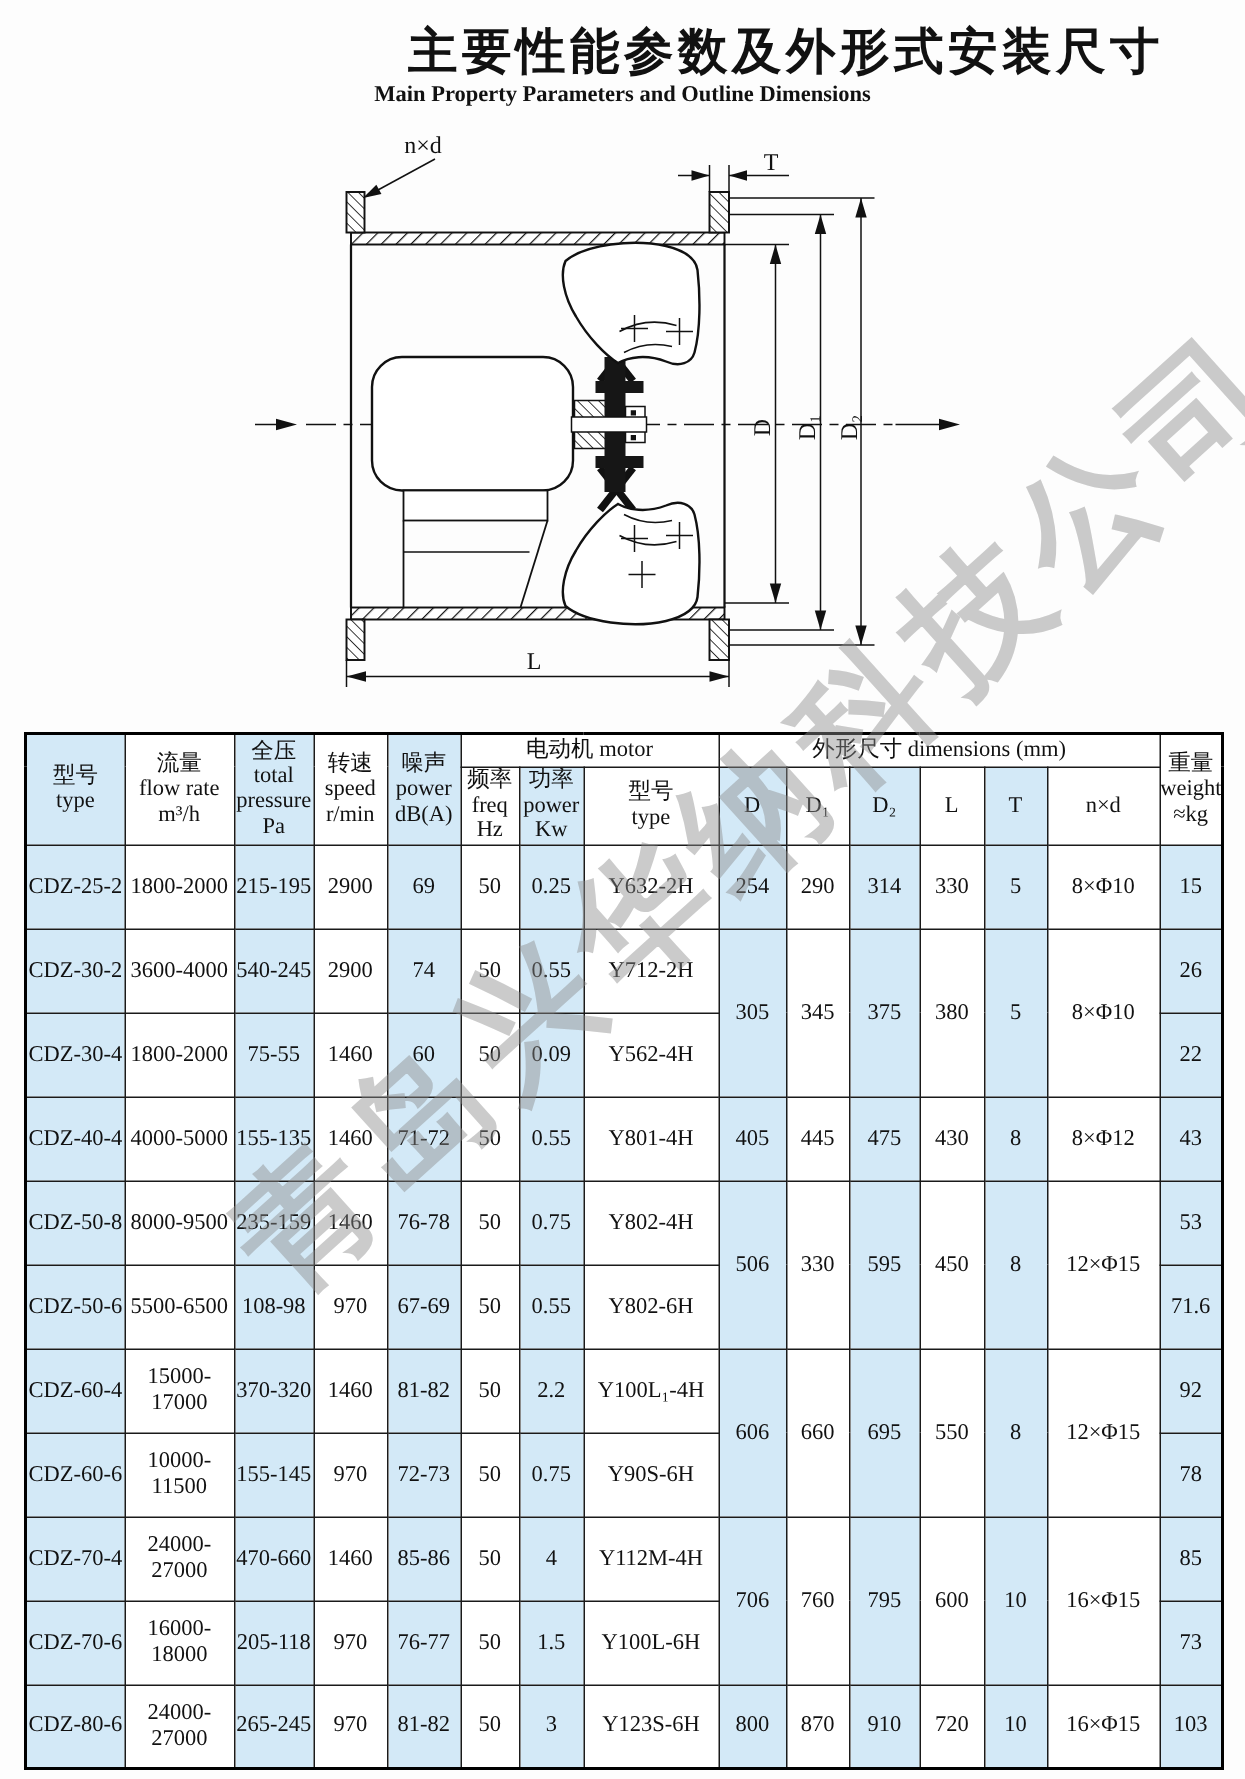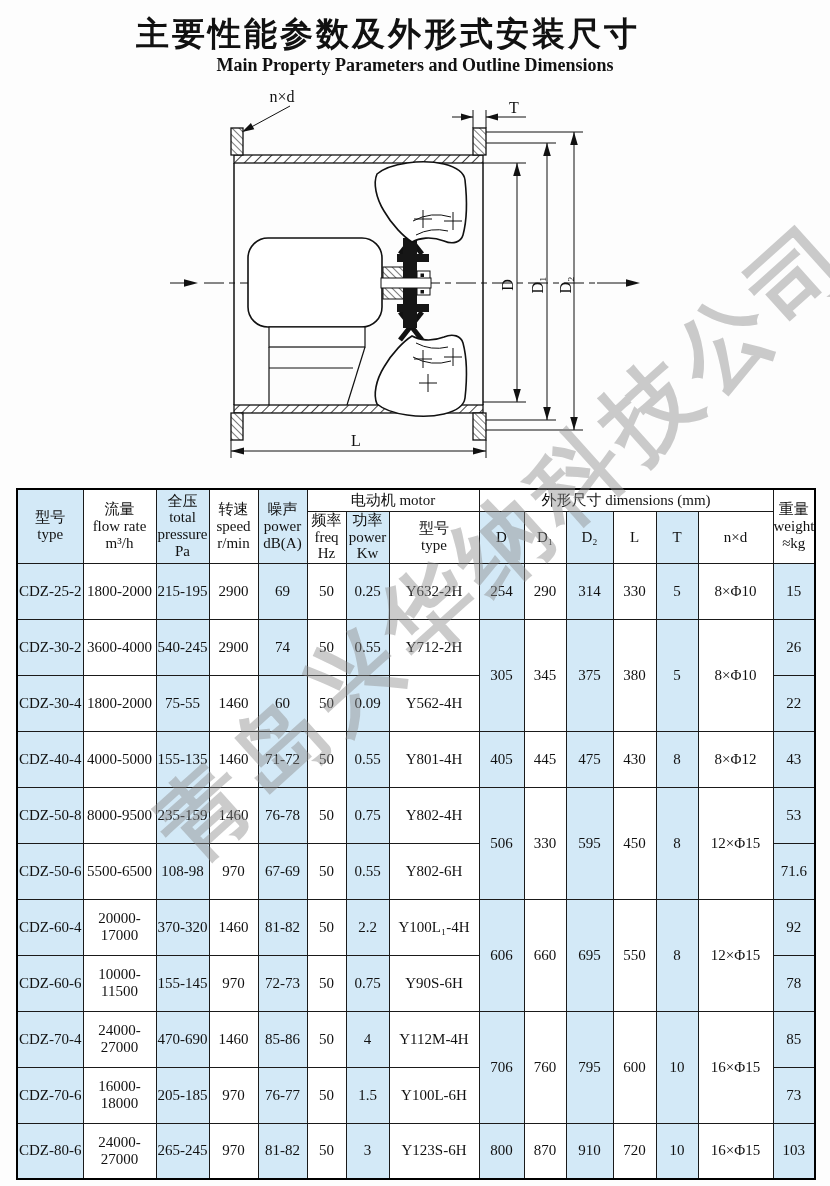--- a/index.html
+++ b/index.html
@@ -1,27 +1,27 @@
 <!DOCTYPE html>
 <html><head>
 <meta charset="utf-8">
 <style>
   html,body{margin:0;padding:0;}
   body{
     width:830px;height:1186px;position:relative;background:#fdfdfd;
     font-family:"Liberation Serif","DejaVu Serif",serif;color:#111;overflow:hidden;
   }
   .title-zh{
-    position:absolute;top:12px;left:0;width:776px;text-align:center;
+    position:absolute;top:12px;left:0;width:776px;text-align:right;
     font-family:"DejaVu Sans","Liberation Sans",sans-serif;
     font-weight:bold;font-size:33px;letter-spacing:3px;
   }
   .title-en{
     position:absolute;top:55px;left:0;width:830px;text-align:center;
-    font-weight:bold;font-size:18px;
+    font-weight:bold;font-size:15px;
   }
   .watermark{
     position:absolute;left:70px;top:520px;width:780px;text-align:center;
     transform:rotate(-42deg);
     font-family:"DejaVu Sans","Liberation Sans",sans-serif;
     font-weight:bold;font-size:92px;letter-spacing:8px;white-space:nowrap;
     color:rgba(140,140,140,0.45);z-index:6;pointer-events:none;
   }
   svg.drawing{position:absolute;left:170px;top:88px;}
   svg.drawing line,svg.drawing path,svg.drawing polyline{stroke:#111;}
@@ -315,21 +315,21 @@
       <td class="blue">108-98</td>
       <td>970</td>
       <td class="blue">67-69</td>
       <td>50</td>
       <td class="blue">0.55</td>
       <td>Y802-6H</td>
       <td class="blue">71.6</td>
     </tr>
     <tr>
       <td class="blue">CDZ-60-4</td>
-      <td>20000-17000</td>
+      <td>15000-17000</td>
       <td class="blue">370-320</td>
       <td>1460</td>
       <td class="blue">81-82</td>
       <td>50</td>
       <td class="blue">2.2</td>
       <td>Y100L₁-4H</td>
       <td class="blue" rowspan="2">606</td>
       <td rowspan="2">660</td>
       <td class="blue" rowspan="2">695</td>
       <td rowspan="2">550</td>
@@ -344,38 +344,38 @@
       <td>970</td>
       <td class="blue">72-73</td>
       <td>50</td>
       <td class="blue">0.75</td>
       <td>Y90S-6H</td>
       <td class="blue">78</td>
     </tr>
     <tr>
       <td class="blue">CDZ-70-4</td>
       <td>24000-27000</td>
-      <td class="blue">470-690</td>
+      <td class="blue">470-660</td>
       <td>1460</td>
       <td class="blue">85-86</td>
       <td>50</td>
       <td class="blue">4</td>
       <td>Y112M-4H</td>
       <td class="blue" rowspan="2">706</td>
       <td rowspan="2">760</td>
       <td class="blue" rowspan="2">795</td>
       <td rowspan="2">600</td>
       <td class="blue" rowspan="2">10</td>
       <td rowspan="2">16×Φ15</td>
       <td class="blue">85</td>
     </tr>
     <tr>
       <td class="blue">CDZ-70-6</td>
       <td>16000-18000</td>
-      <td class="blue">205-185</td>
+      <td class="blue">205-118</td>
       <td>970</td>
       <td class="blue">76-77</td>
       <td>50</td>
       <td class="blue">1.5</td>
       <td>Y100L-6H</td>
       <td class="blue">73</td>
     </tr>
     <tr>
       <td class="blue">CDZ-80-6</td>
       <td>24000-27000</td>

